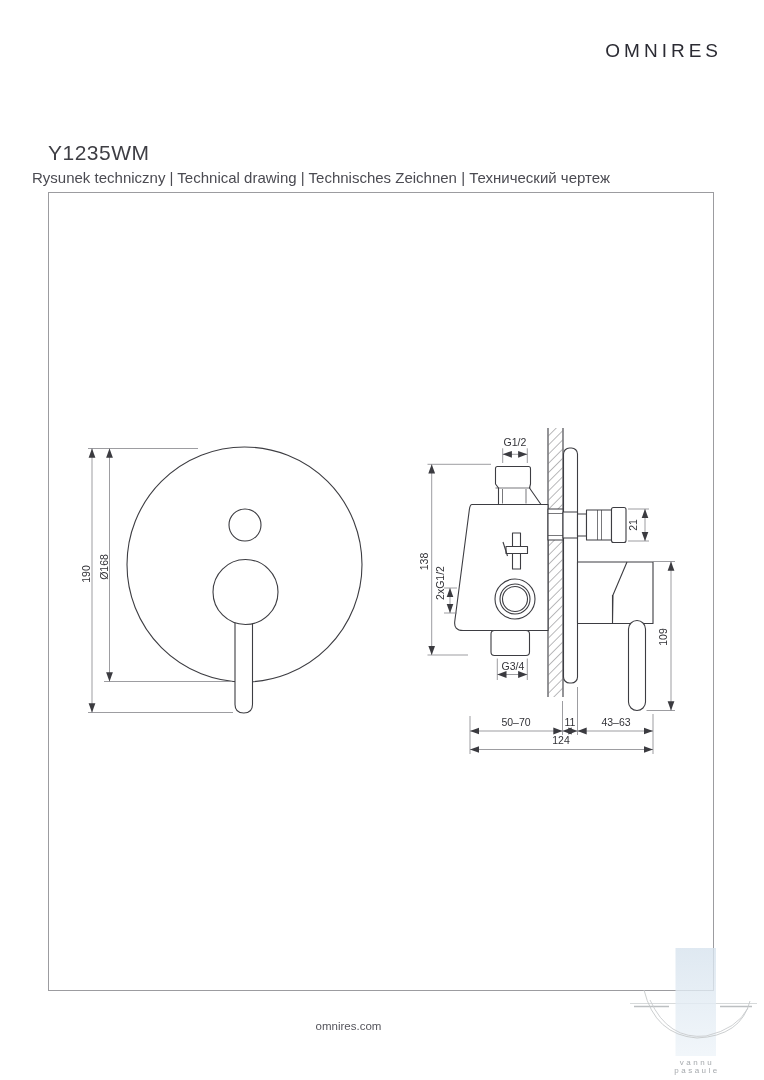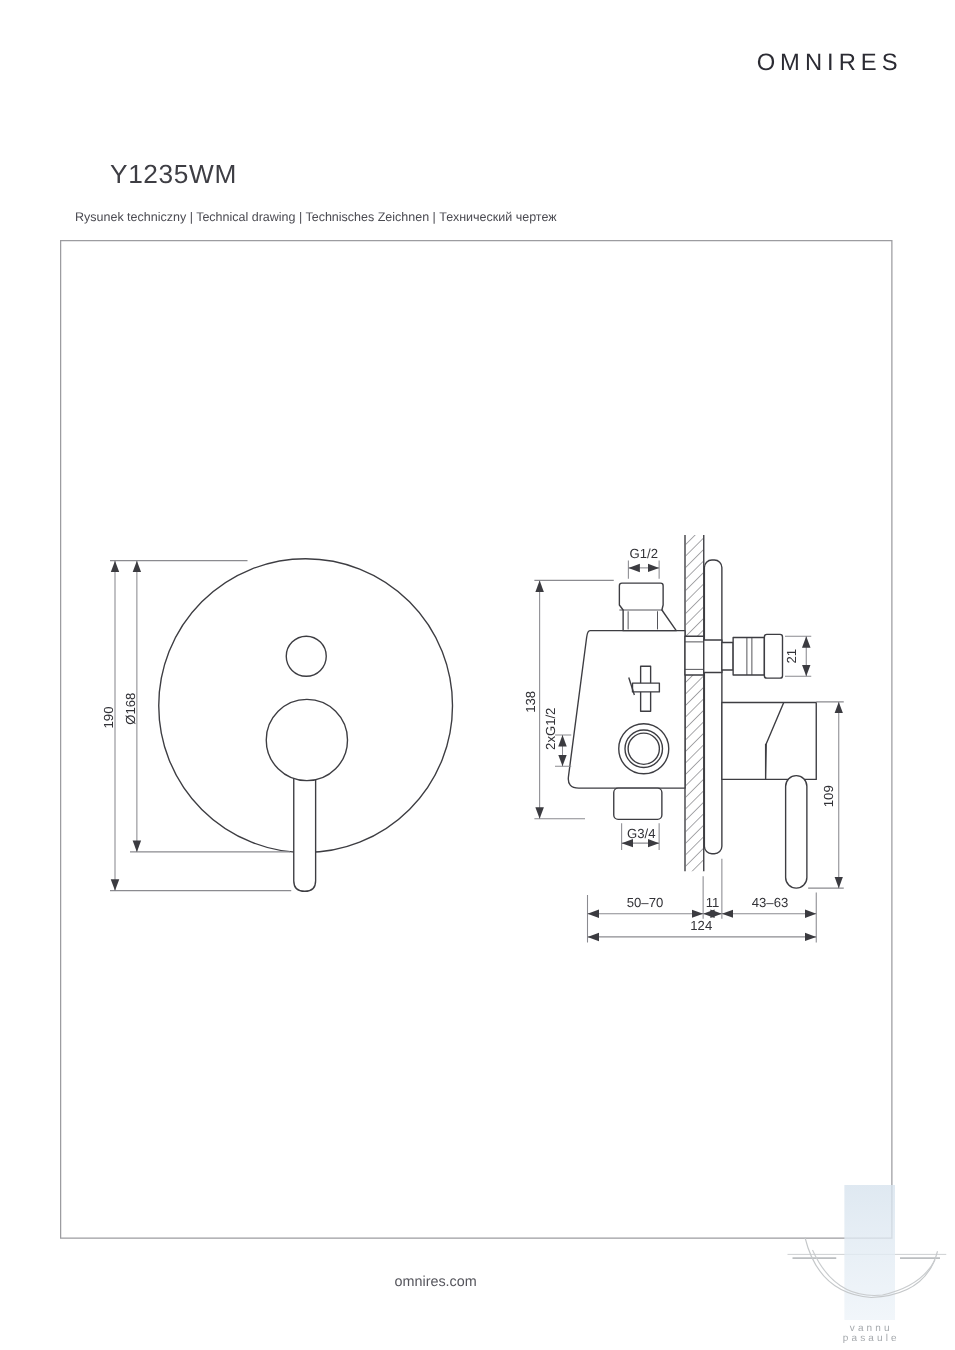--- a/index.html
+++ b/index.html
@@ -1,19 +1,19 @@
 <!DOCTYPE html>
 <html><head>
 <meta charset="utf-8">
 <style>
   html,body{margin:0;padding:0;background:#ffffff;}
   body{width:764px;height:1080px;position:relative;font-family:"Liberation Sans",sans-serif;overflow:hidden;}
   .logo{position:absolute;top:40px;right:42px;font-size:19px;font-weight:300;letter-spacing:4px;color:#2b2b33;}
-  .code{position:absolute;left:48px;top:128px;font-size:21px;color:#3e3e44;letter-spacing:.5px;margin-left:40px;}
-  .caption{position:absolute;left:60px;top:169px;font-size:10px;color:#4b4b52;}
+  .code{position:absolute;left:48px;top:141px;font-size:21px;color:#3e3e44;letter-spacing:.5px;}
+  .caption{position:absolute;left:32px;top:169px;font-size:15px;color:#4b4b52;}
   .sheet{position:absolute;left:48px;top:192px;width:664px;height:797px;border:1.5px solid #9c9ca0;}
   .footer{position:absolute;left:0;top:1020px;width:697px;text-align:center;font-size:11.5px;color:#55555c;}
   svg{position:absolute;left:0;top:0;}
   .obj{stroke:#3d3d42;stroke-width:1.1;fill:none;stroke-linejoin:round;}
   .objf{stroke:#3d3d42;stroke-width:1.1;fill:#ffffff;stroke-linejoin:round;}
   .thin{stroke:#3d3d42;stroke-width:.7;fill:none;}
   .dim{stroke:#8b8b90;stroke-width:.85;fill:none;}
   .dtxt{font-family:"Liberation Sans",sans-serif;font-size:10.5px;fill:#323237;}
   .wmtxt{font-family:"Liberation Sans",sans-serif;font-size:8px;letter-spacing:2.5px;fill:#a5a9ad;}
 </style>

